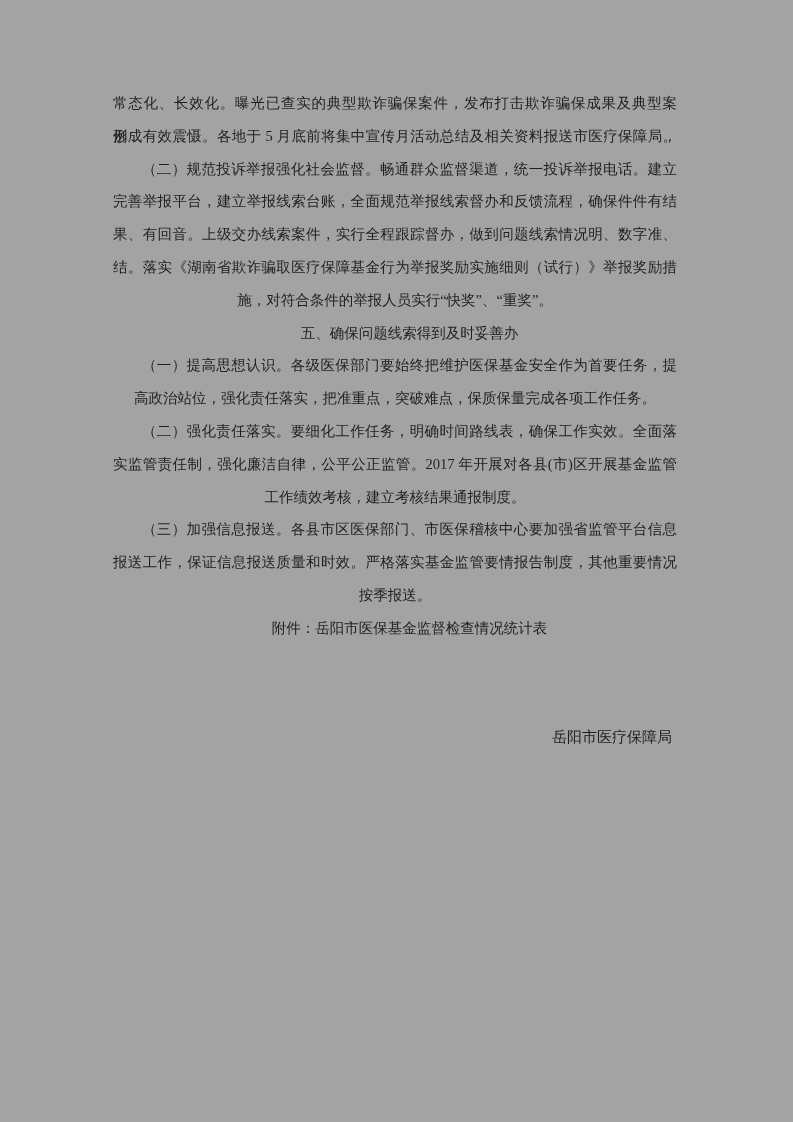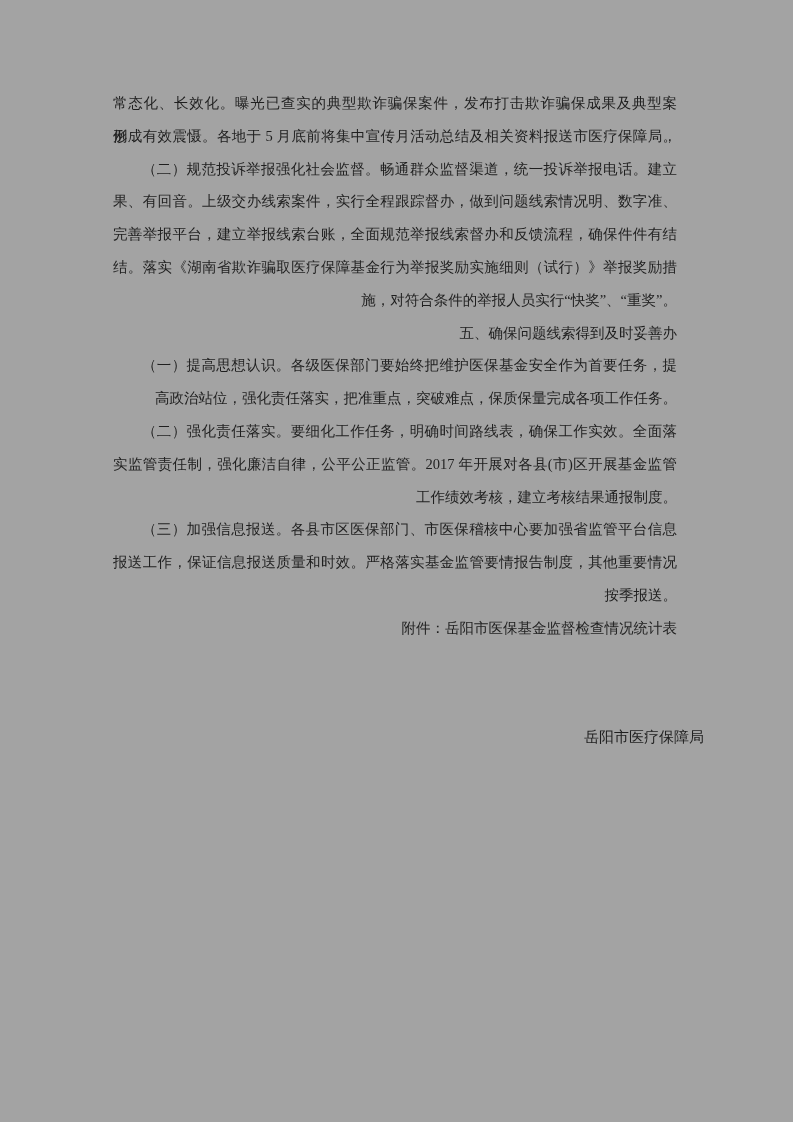--- a/index.html
+++ b/index.html
@@ -20,55 +20,55 @@
     position: absolute;
     left: 113px;
     top: 87px;
     width: 564px;
     font-size: 14.5px;
     line-height: 32.8px;
   }
   .doc-body .line {
     height: 32.8px;
     white-space: pre-wrap;
-    text-align: right;
+    text-align: center;
   }
   .doc-body .line.fill {
     text-align: justify;
     text-align-last: justify;
     text-justify: inter-character;
   }
   .doc-body .line.indent {
     text-indent: 2em;
   }
   .signature {
     position: absolute;
     top: 721px;
     left: 552px;
     width: 152px;
     font-size: 15px;
     line-height: 32.8px;
-    text-align: right;
+    text-align: left;
     white-space: nowrap;
   }
   .signature .sig-line {
     height: 32.8px;
   }
 </style>
 </head>
 <body>
 
 <div class="page">
 
   <div class="doc-body">
       <div class="line fill">常态化、长效化。曝光已查实的典型欺诈骗保案件，发布打击欺诈骗保成果及典型案例，</div>
       <div class="line fill">形成有效震慑。各地于 5 月底前将集中宣传月活动总结及相关资料报送市医疗保障局。</div>
       <div class="line indent fill">（二）规范投诉举报强化社会监督。畅通群众监督渠道，统一投诉举报电话。建立</div>
+      <div class="line fill">完善举报平台，建立举报线索台账，全面规范举报线索督办和反馈流程，确保件件有结</div>
       <div class="line fill">果、有回音。上级交办线索案件，实行全程跟踪督办，做到问题线索情况明、数字准、</div>
-      <div class="line fill">完善举报平台，建立举报线索台账，全面规范举报线索督办和反馈流程，确保件件有结</div>
       <div class="line fill">结。落实《湖南省欺诈骗取医疗保障基金行为举报奖励实施细则（试行）》举报奖励措</div>
       <div class="line">施，对符合条件的举报人员实行“快奖”、“重奖”。</div>
       <div class="line indent">五、确保问题线索得到及时妥善办</div>
       <div class="line indent fill">（一）提高思想认识。各级医保部门要始终把维护医保基金安全作为首要任务，提</div>
       <div class="line">高政治站位，强化责任落实，把准重点，突破难点，保质保量完成各项工作任务。</div>
       <div class="line indent fill">（二）强化责任落实。要细化工作任务，明确时间路线表，确保工作实效。全面落</div>
       <div class="line fill">实监管责任制，强化廉洁自律，公平公正监管。2017 年开展对各县(市)区开展基金监管</div>
       <div class="line">工作绩效考核，建立考核结果通报制度。</div>
       <div class="line indent fill">（三）加强信息报送。各县市区医保部门、市医保稽核中心要加强省监管平台信息</div>
       <div class="line fill">报送工作，保证信息报送质量和时效。严格落实基金监管要情报告制度，其他重要情况</div>

